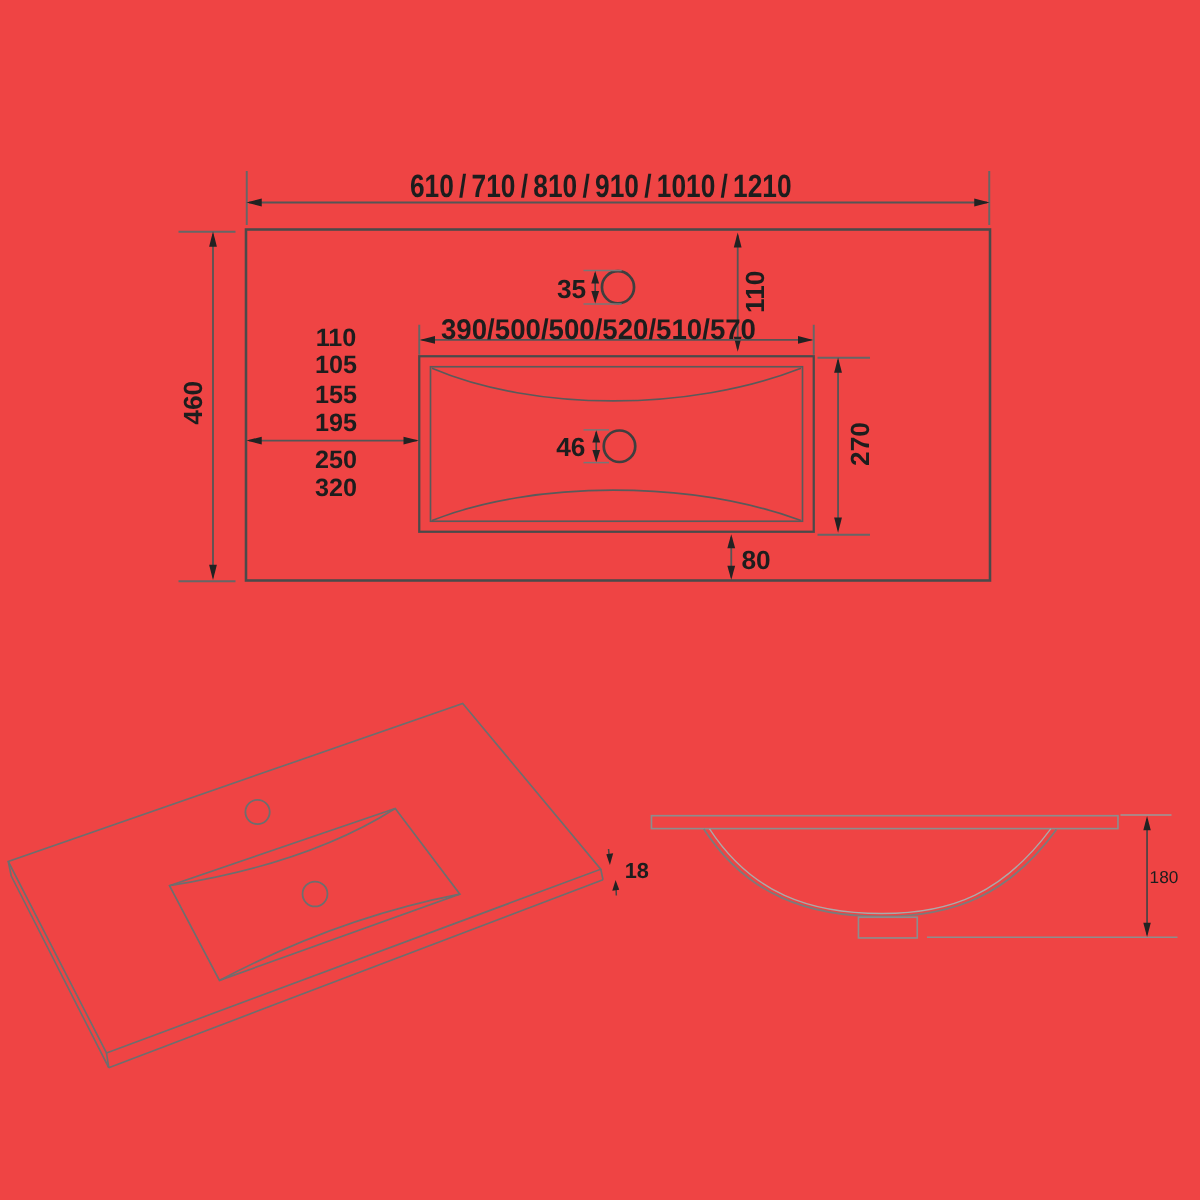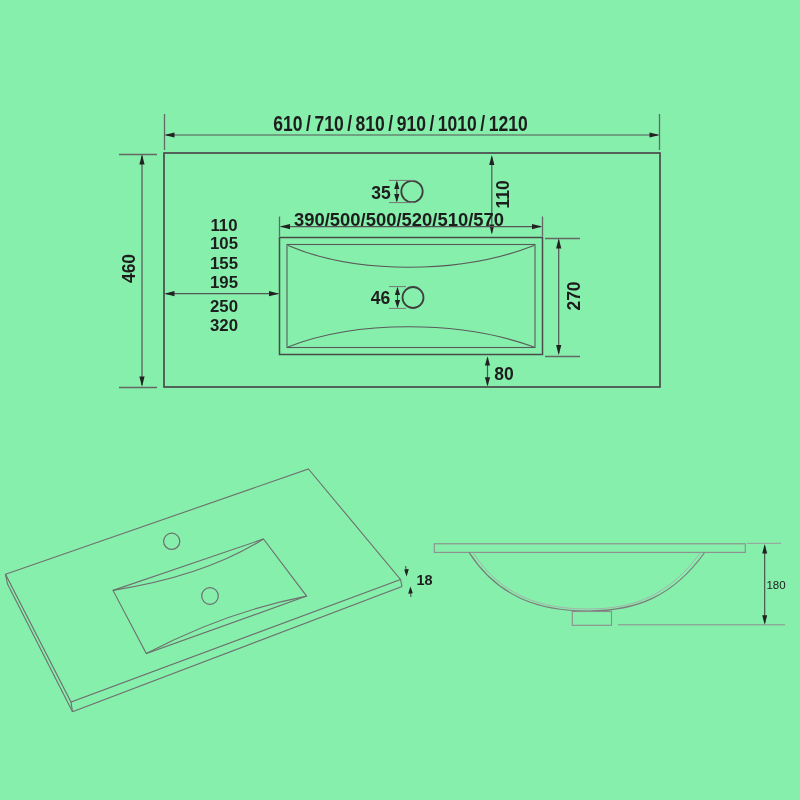--- a/index.html
+++ b/index.html
@@ -1,16 +1,16 @@
 <!DOCTYPE html>
 <html><head>
 <meta charset="utf-8">
 <style>
   html,body{margin:0;padding:0;background:#ffffff;}
-  .wrap{width:800px;height:800px;position:relative;background:#86efac;}
+  .wrap{width:800px;height:800px;position:relative;background:#ef4444;}
   svg{position:absolute;top:0;left:0;filter:blur(0.32px);}
   text{font-family:"Liberation Sans",sans-serif;fill:#1d1d1d;}
 </style>
 </head>
 <body>
 <div class="wrap">
 <svg width="800" height="800" viewBox="0 0 800 800">
 
   <rect x="164" y="153" width="496" height="234" fill="none" stroke="#4a4a4a" stroke-width="1.7"></rect>
 

